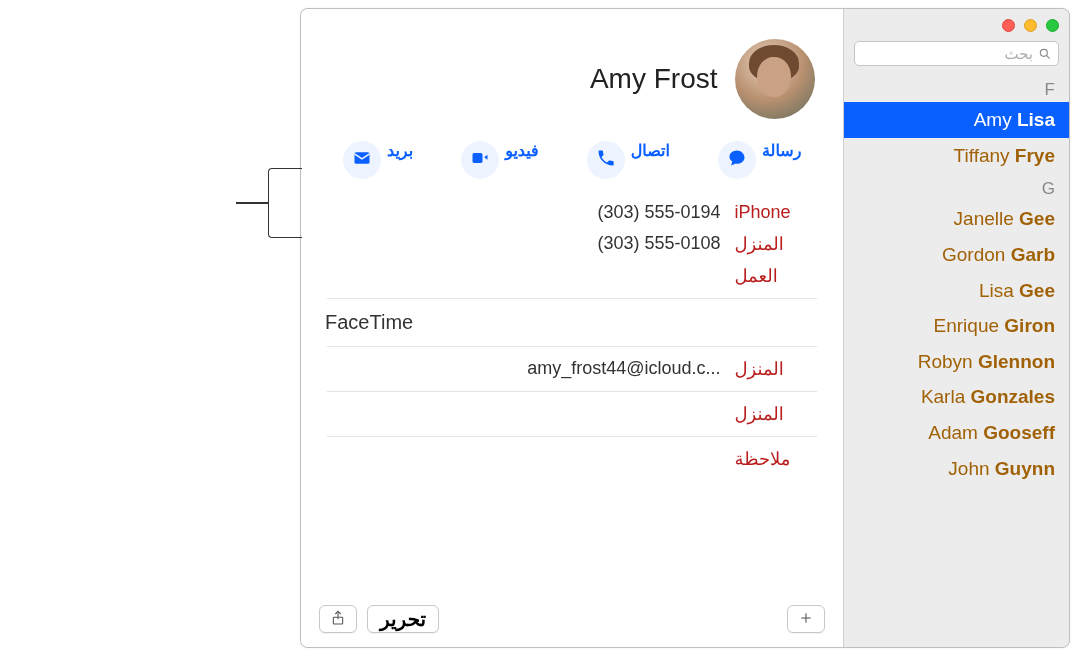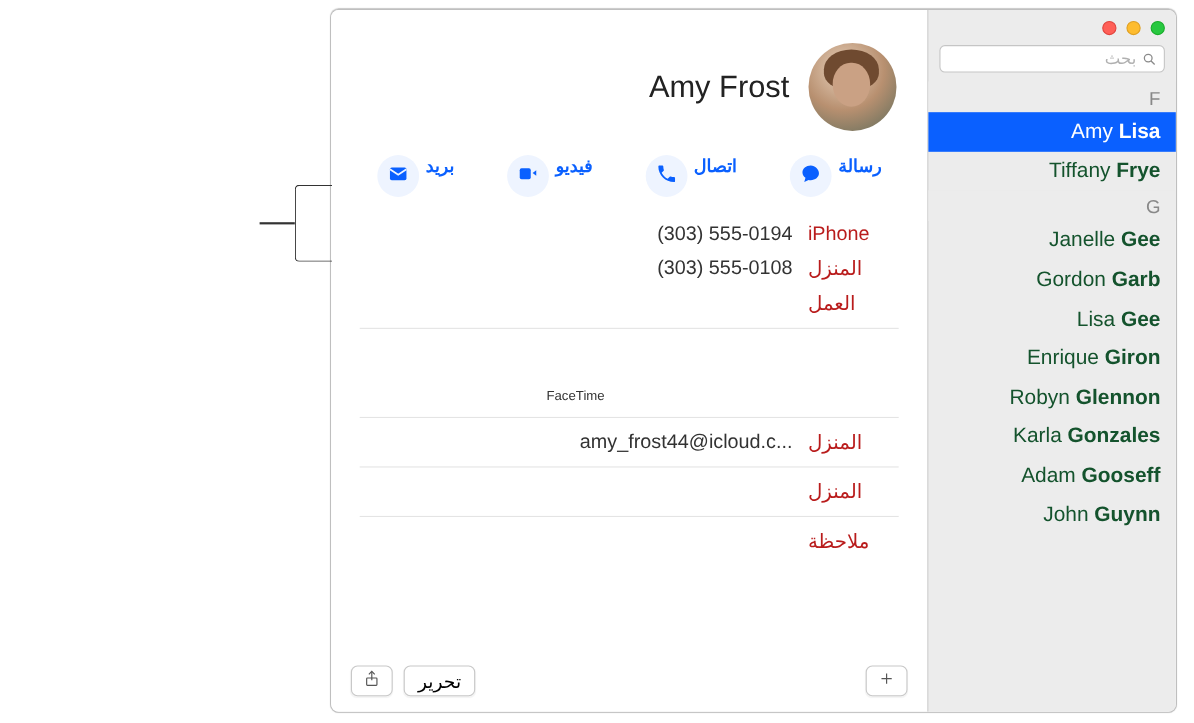--- a/index.html
+++ b/index.html
@@ -71,21 +71,21 @@
     font-size: 17px; color: #888; text-align: right;
     padding: 6px 14px 2px 14px;
     background: #ececec;
     font-weight: 500;
   }
   .contact-row {
     font-size: 19px;
     padding: 5px 14px 5px 14px;
     text-align: right;
     cursor: pointer;
-    color: #14532d;
+    color: #a16207;
     line-height: 1.35;
   }
   .contact-row.selected {
     background: #0a60ff;
     color: #fff;
   }
   .contact-row .fn { font-weight: 400; }
   .contact-row .ln { font-weight: 700; }
   .detail-pane {
     flex: 1;
@@ -156,39 +156,40 @@
   }
   .field-value {
     color: #333;
     text-align: right;
     flex: 1;
     direction: ltr;
   }
   .divider {
     height: 1px; background: #e4e4e4; margin: 6px 10px;
   }
-  .facetime-row { text-align: center; padding: 6px 106px 6px 8px; font-size:12px; color:#333;margin-top:42px;}
+  .facetime-row { text-align: left; padding: 6px 106px 6px 8px; font-size:20px; color:#333;}
   .bottom-bar {
     margin-top: auto;
     display: flex;
     justify-content: space-between;
     align-items: center;
     padding: 10px 18px 14px 18px;
   }
   .bb-left { display: flex; gap: 10px; }
   .toolbar-btn {
     height: 28px;
     border: 1px solid #c8c8c8;
     border-radius: 6px;
     background: #fff;
     display: flex; align-items: center; justify-content: center;
     padding: 0 12px;
-    font-size: 17px;
+    font-size: 20px;
     cursor: pointer;
     box-shadow: 0 1px 1px rgba(0,0,0,0.05);
+    font-weight: bold;
   }
   .toolbar-btn.icon-only { width: 38px; padding: 0; }
   .toolbar-btn svg { width: 16px; height: 16px; stroke: #555; fill: none; stroke-width: 1.6; }
   .callout {
     position: absolute;
     left: 268px;
     top: 168px;
     width: 34px;
     height: 70px;
     border-left: 1.5px solid #333;

